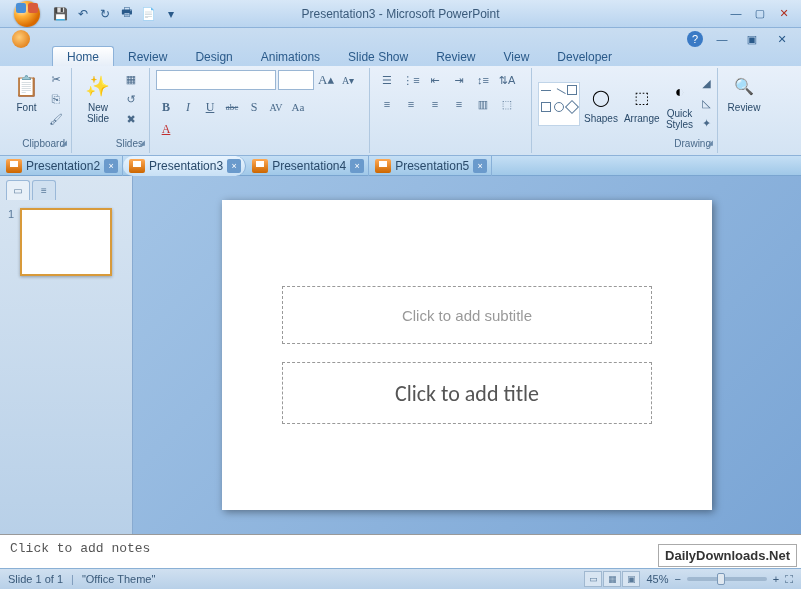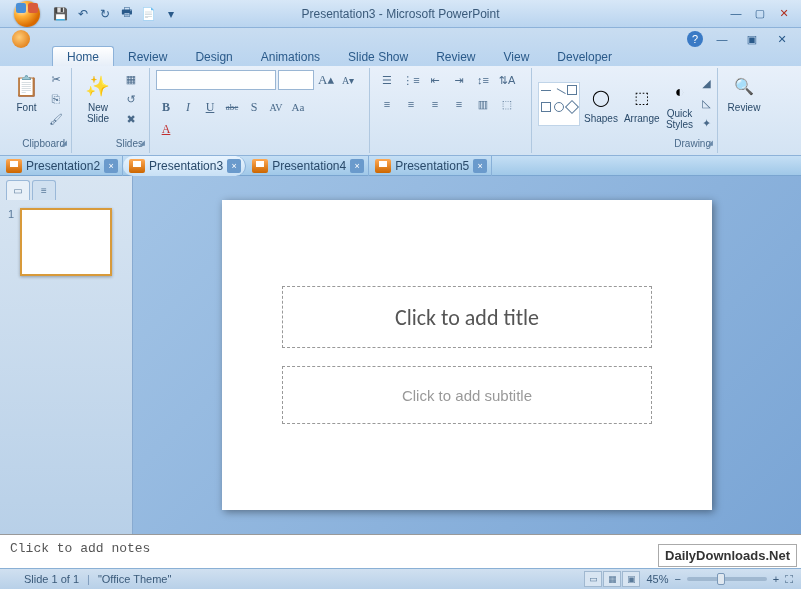--- a/index.html
+++ b/index.html
@@ -77,21 +77,21 @@
 .slide-area{flex:1;display:flex;align-items:center;justify-content:center;position:relative;}
 .slide-canvas{width:490px;height:310px;background:#fff;box-shadow:2px 2px 8px rgba(0,0,0,.4);display:flex;flex-direction:column;align-items:center;justify-content:center;gap:18px;}
 .placeholder{border:1px dashed #999;display:flex;align-items:center;justify-content:center;color:#777;}
 .ph-title{width:370px;height:62px;font-size:22px;color:#555;font-family:"Calibri",sans-serif;}
 .ph-sub{width:370px;height:58px;font-size:15px;color:#999;}
 
 
 .notes{height:34px;background:#fff;border-top:1px solid #999;padding:6px 10px;font-family:"Courier New",monospace;font-size:13px;color:#555;}
 
 
-.status{height:21px;background:linear-gradient(#d0e0f0,#b8d0e8);border-top:1px solid #8ab0d5;display:flex;align-items:center;font-size:11px;color:#3a5a7a;padding:0 24px;position:relative;}
+.status{height:21px;background:linear-gradient(#d0e0f0,#b8d0e8);border-top:1px solid #8ab0d5;display:flex;align-items:center;font-size:11px;color:#3a5a7a;padding:0 8px;position:relative;}
 .status-right{position:absolute;right:8px;display:flex;align-items:center;gap:6px;}
 .view-btns{display:flex;gap:1px;}
 .vbtn{width:18px;height:16px;background:#d8e5f2;border:1px solid #a0b8d0;display:flex;align-items:center;justify-content:center;font-size:9px;color:#5a7a9a;}
 .zoom-slider{width:80px;height:4px;background:#a0b8d0;position:relative;border-radius:2px;}
 .zoom-thumb{width:8px;height:12px;background:#e0e8f0;border:1px solid #7a98b8;position:absolute;left:30px;top:-4px;border-radius:2px;}
 
 .watermark{position:absolute;right:4px;bottom:24px;background:#fff;border:1px solid #aaa;padding:3px 6px;font-size:13px;font-weight:bold;color:#333;font-family:Arial;}
 .sep{margin:0 8px;color:#7a98b8;}
 </style>
 </head>
@@ -286,22 +286,22 @@
     </div>
     <div class="thumb-list">
       <div class="thumb-item">
         <div class="thumb-num">1</div>
         <div class="thumb-slide"></div>
       </div>
     </div>
   </div>
   <div class="slide-area">
     <div class="slide-canvas">
+      <div class="placeholder ph-sub">Click to add subtitle</div>
       <div class="placeholder ph-title">Click to add title</div>
-      <div class="placeholder ph-sub">Click to add subtitle</div>
     </div>
   </div>
 </div>
 
 <div class="notes">Click to add notes</div>
 
 <div class="status">
   <span>Slide 1 of 1</span>
   <span class="sep">|</span>
   <span>"Office Theme"</span>

